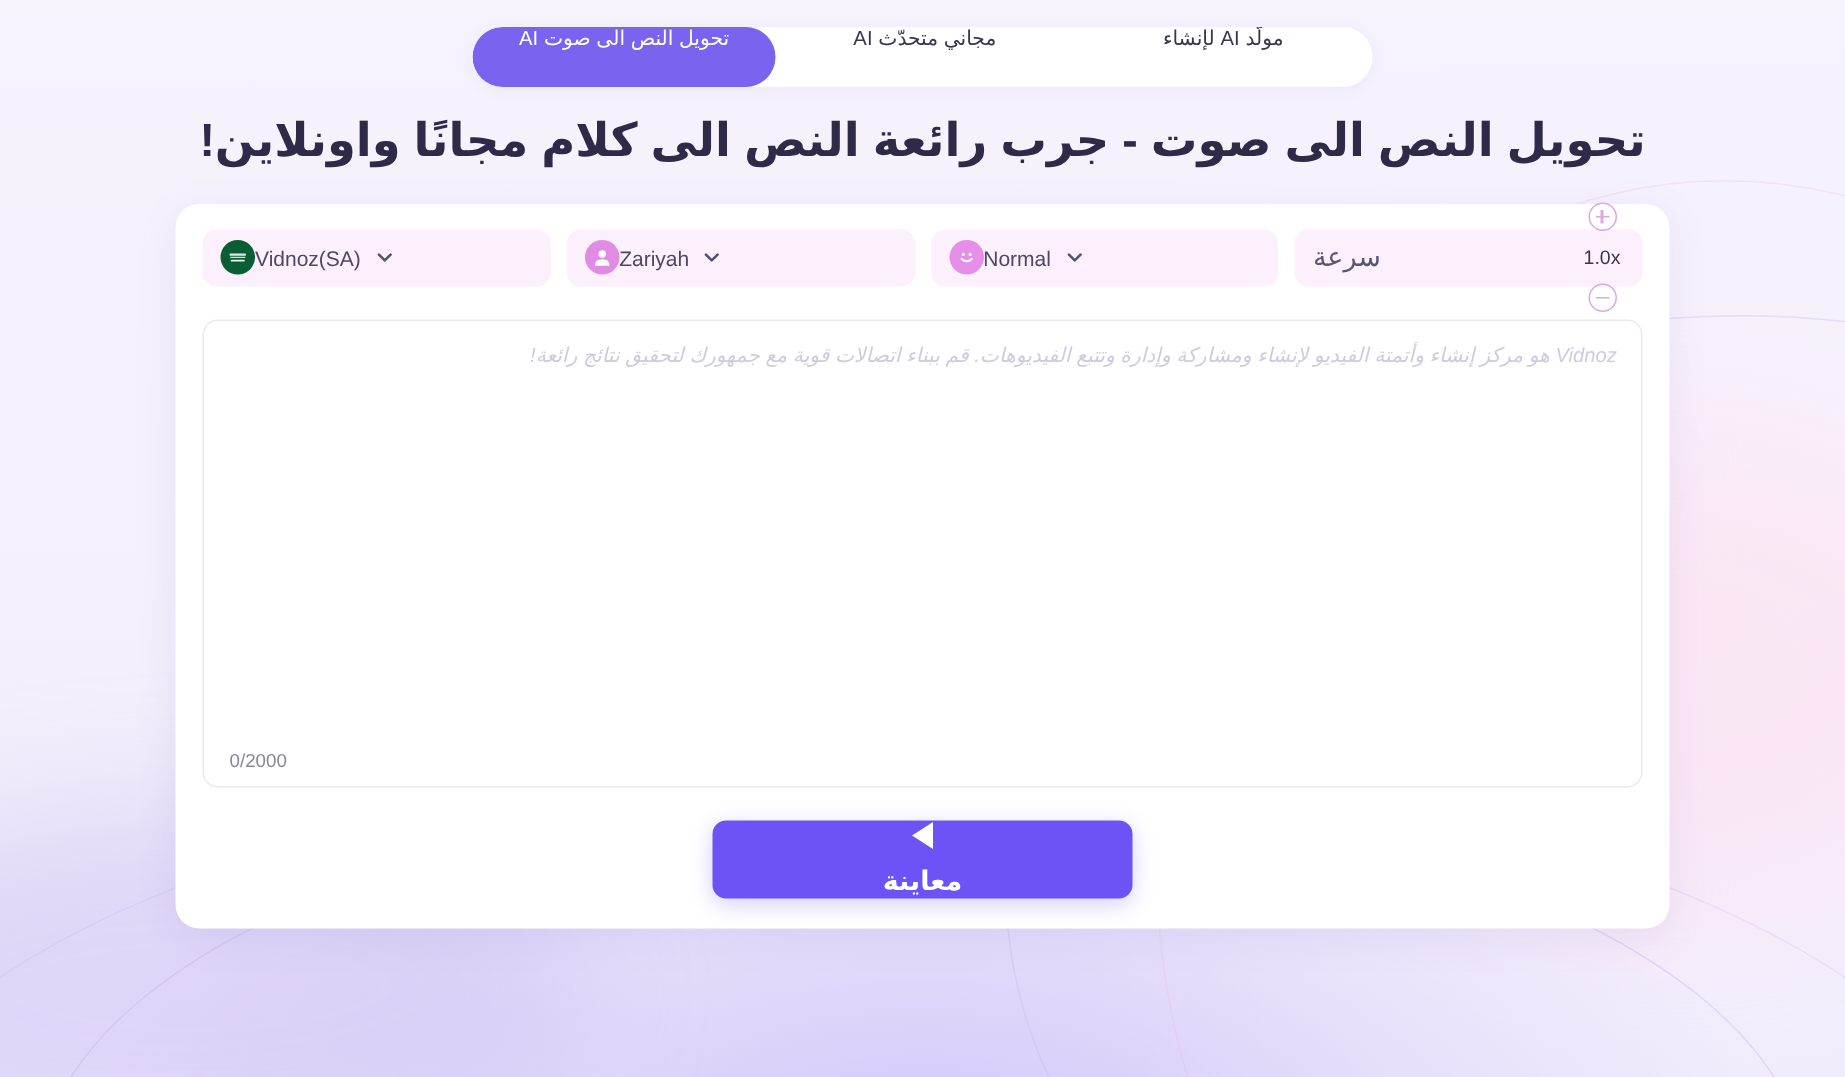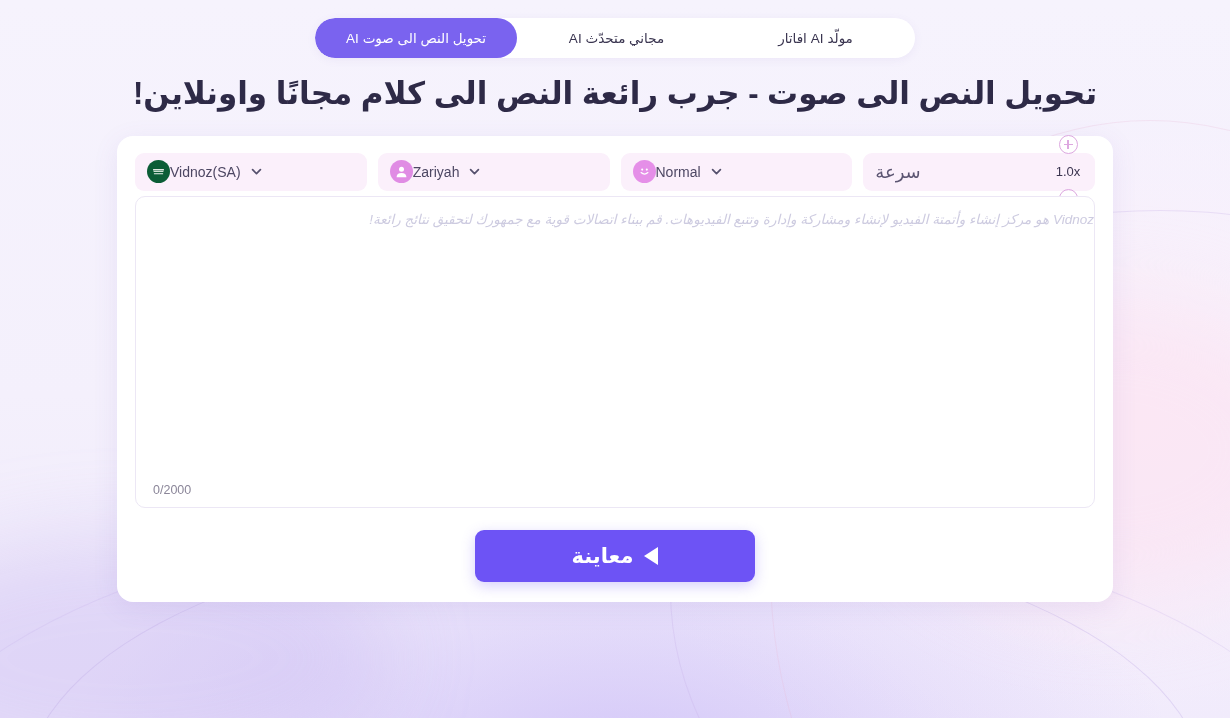--- a/index.html
+++ b/index.html
@@ -63,21 +63,20 @@
     height: 40px;
     padding: 0;
     width: 600px;
     box-shadow: 0 2px 10px rgba(120,90,190,0.07);
     overflow: hidden;
   }
   .tab {
     flex: 1;
     height: 40px;
     display: flex;
-    align-items: center;
     justify-content: center;
     font-size: 13.5px;
     color: #3a3550;
     border-radius: 24px;
     white-space: nowrap;
     cursor: pointer;
     letter-spacing: 0.1px;
   }
   .tab.active {
     background: #7a63ef;
@@ -198,25 +197,25 @@
     align-items: center;
     justify-content: center;
     flex: 0 0 auto;
   }
   .ico-emoji { background: #e58fe8; }
   .ico-avatar { background: #e08ce4; }
   .ico-flag { background: #0b5d36; }
 
   
   .editor {
-    margin-top: 5px;
+    margin-top: 22px;
     border: 1px solid #ece7f5;
     border-radius: 10px;
     height: 312px;
-    padding: 13px 0 10px;
+    padding: 13px 16px 10px;
     display: flex;
     flex-direction: column;
     position: relative;
     background: #ffffff;
     cursor: text;
   }
   .placeholder {
     font-size: 13.5px;
     font-style: italic;
     color: #cdcbe0;
@@ -238,24 +237,24 @@
     justify-content: center;
     margin-top: 22px;
   }
   .btn-preview {
     width: 280px;
     height: 52px;
     background: #6d53f5;
     border: none;
     border-radius: 9px;
     color: #ffffff;
-    font-size: 21px;
+    font-size: 18px;
     font-weight: bold;
     display: flex;
-    flex-direction: row;
+    flex-direction: column;
     align-items: center;
     justify-content: center;
     gap: 11px;
     cursor: pointer;
     font-family: inherit;
     box-shadow: 0 4px 14px rgba(109,83,245,0.28);
   }
   .play-tri {
     width: 0; height: 0;
     border-top: 9px solid transparent;
@@ -272,21 +271,21 @@
 <div class="bg-arc a1"></div>
 <div class="bg-arc a2"></div>
 <div class="bg-arc a3"></div>
 <div class="bg-arc a4"></div>
 
 <div class="page">
 
   <div class="tabs-wrap">
     <div class="tabs">
       <div class="tab">
-        <span>مولّد AI افاتار</span>
+        <span>مولّد AI لإنشاء</span>
       </div>
       <div class="tab">
         <span>مجاني متحدّث AI</span>
       </div>
       <div class="tab active">
         <span>تحويل النص الى صوت AI</span>
       </div>
     </div>
   </div>
 

